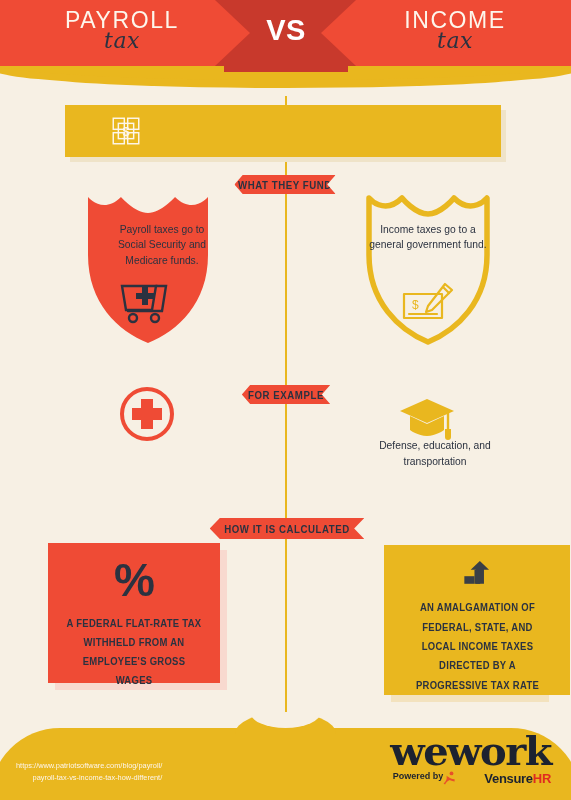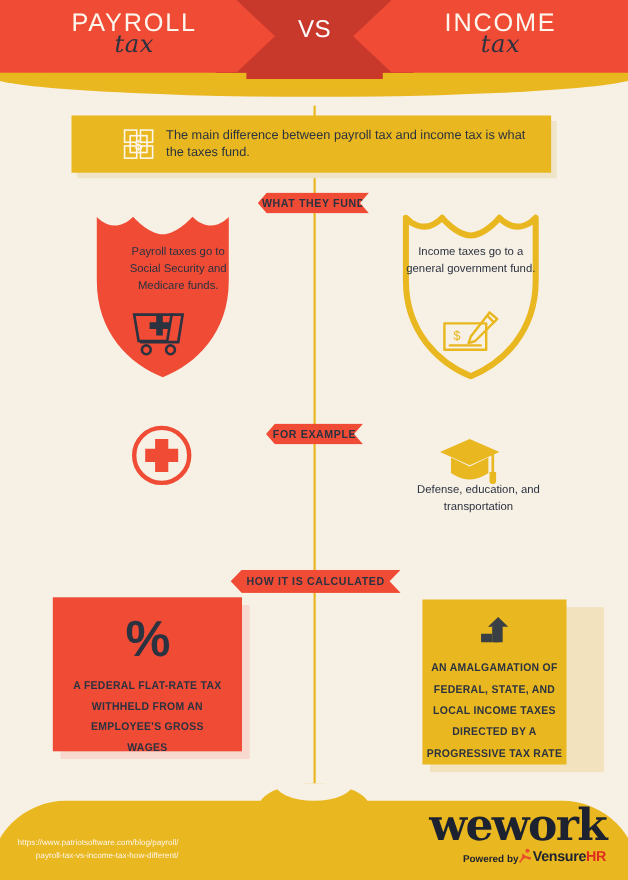--- a/index.html
+++ b/index.html
@@ -50,21 +50,21 @@
     background: #c8392c;
     clip-path: polygon(0 0, 180px 0, 180px 66px, 152px 66px, 152px 72px, 28px 72px, 28px 66px, 0 66px);
   }
   .hdr-vs-inner {
     position: absolute; top: 0; left: 196px; width: 180px; height: 66px;
     background: #c8392c;
   }
   .vs-text {
     position: absolute; top: 14px; left: 196px; width: 180px;
     text-align: center; color: #ffffff;
-    font-size: 22px; font-weight: normal; letter-spacing: .5px;
+    font-size: 29px; font-weight: bold; letter-spacing: .5px;
   }
   .side-title { position: absolute; top: 8px; text-align: center; width: 180px; }
   .side-title.left { left: 32px; }
   .side-title.right { right: 26px; }
   .st-main {
     color: #fdf6ec; font-size: 23px; font-weight: normal;
     letter-spacing: 1.6px; line-height: 1.05;
   }
   .st-sub {
     color: #2b3240; font-size: 22px; font-style: italic;
@@ -137,21 +137,21 @@
   .box-l {
     position: absolute; left: 48px; top: 543px; width: 172px; height: 140px;
     background: #ef4b35;
     display: flex; flex-direction: column; align-items: center;
   }
   .box-shadow-r {
     position: absolute; left: 391px; top: 552px; width: 158px; height: 150px;
     background: #f3e2be;
   }
   .box-r {
-    position: absolute; left: 384px; top: 545px; width: 131px; height: 150px;
+    position: absolute; left: 384px; top: 545px; width: 186px; height: 150px;
     background: #e9b71f;
     display: flex; flex-direction: column; align-items: center;
   }
   .pct {
     color: #2b3240; font-size: 46px; font-weight: bold;
     margin-top: 14px; line-height: 1; letter-spacing: -1px;
   }
   .box-text {
     color: #2b3240; font-size: 10.2px; font-weight: bold;
     letter-spacing: .3px; line-height: 1.85; text-align: center;
@@ -186,25 +186,25 @@
     font-size: 7.4px; color: #fdf6ec; line-height: 1.6; text-align: right;
   }
   .footer-logo { position: absolute; right: 20px; bottom: 14px; text-align: right; }
   .wework {
     font-family: "DejaVu Serif", serif; font-weight: bold;
     font-size: 40px; color: #1c2230; line-height: .85;
     letter-spacing: -1.5px;
     text-align: center;
   }
   .powered {
-    display: flex; align-items: flex-end; justify-content: flex-end;
+    display: flex; align-items: flex-start; justify-content: flex-end;
     gap: 0; margin-top: 3px;
   }
   .powered-by { font-size: 9px; font-weight: bold; color: #1c2230; }
-  .vensure { font-size: 13px; font-weight: bold; color: #1c2230; letter-spacing: -.3px; }
+  .vensure { font-size: 13px; font-weight: bold; color: #1c2230; letter-spacing: -.3px; margin-left: 28px; }
   .vensure .hr { color: #e02b20; }
   .swoosh { width: 13px; height: 15px; }
 </style>
 </head>
 <body>
 
 <div id="page">
 
   <div class="header-wrap">
     <div class="hdr-gold"></div>
@@ -235,21 +235,20 @@
     <svg class="info-icon" viewBox="0 0 40 40">
       <g fill="none" stroke="#fdf6ec" stroke-width="1.7">
         <rect x="5" y="5" width="13" height="13"></rect>
         <rect x="22" y="5" width="13" height="13"></rect>
         <rect x="5" y="22" width="13" height="13"></rect>
         <rect x="22" y="22" width="13" height="13"></rect>
         <rect x="11" y="11" width="18" height="18"></rect>
       </g>
       <text x="20" y="26" font-size="15" font-weight="bold" fill="#fdf6ec" text-anchor="middle" font-family="Liberation Sans, sans-serif">$</text>
     </svg>
-    <div class="info-text">The main difference between payroll tax and income tax is what the taxes fund.</div>
   </div>
 
   <div class="ribbon r1">WHAT THEY FUND</div>
 
   <svg class="shield-l" viewBox="0 0 130 160">
     <path d="M5 12 C5 12 20 30 38 12 C38 12 52 28 65 28 C78 28 92 12 92 12 C110 30 125 12 125 12
              L125 70 C125 118 95 146 65 158 C35 146 5 118 5 70 Z" fill="#ef4b35"></path>
   </svg>
   <div class="shield-text l">Payroll taxes go to Social Security and Medicare funds.</div>
   <svg style="position:absolute;left:118px;top:278px;width:60px;height:46px" viewBox="0 0 60 46">

